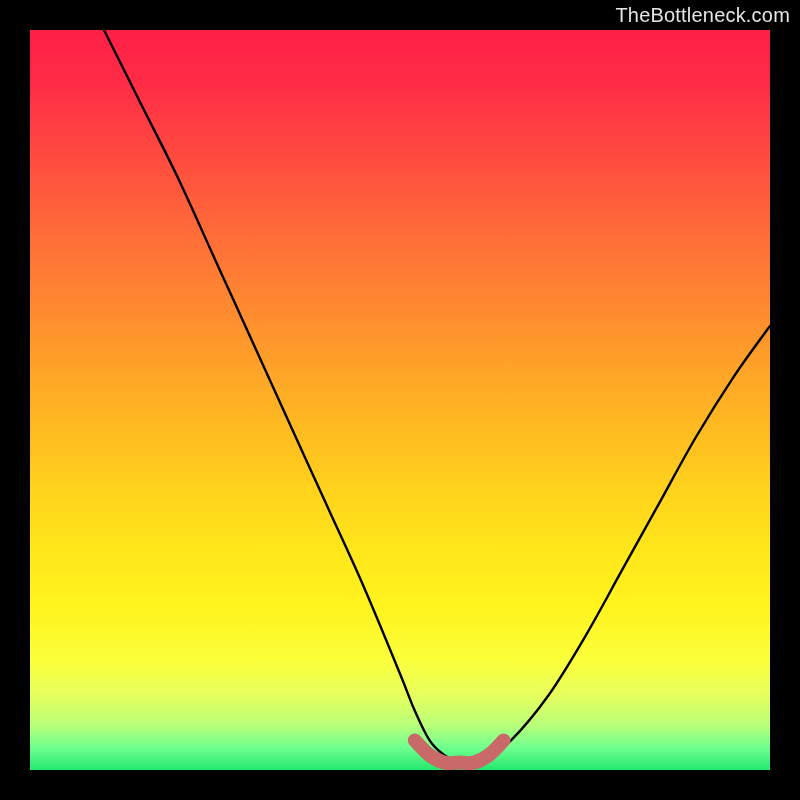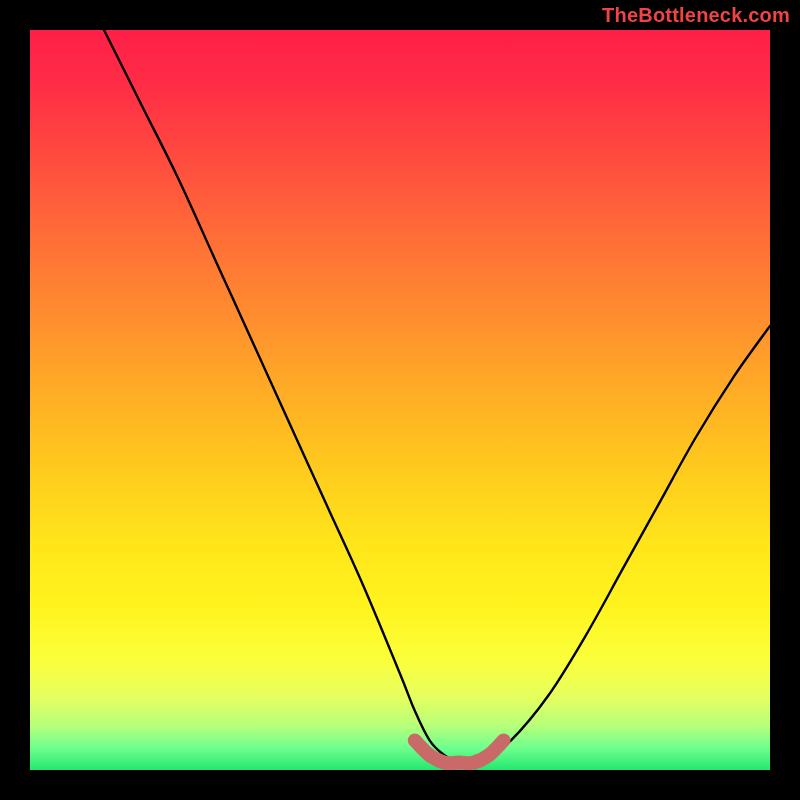--- a/index.html
+++ b/index.html
@@ -45,23 +45,23 @@
       #e6ff5e 90%,
       #b7ff7a 94%,
       #6fff8e 97%,
       #23e86f 100%
     );
   }
   .watermark {
     position: absolute;
     top: 4px;
     right: 10px;
-    color: #ef4444;
+    color: #e5e5e5;
     font-size: 20px;
-    font-weight: 700;
+    font-weight: 400;
     letter-spacing: 0.2px;
     user-select: none;
   }
   svg.curve {
     position: absolute;
     inset: 0;
     width: 100%;
     height: 100%;
     overflow: visible;
   }

